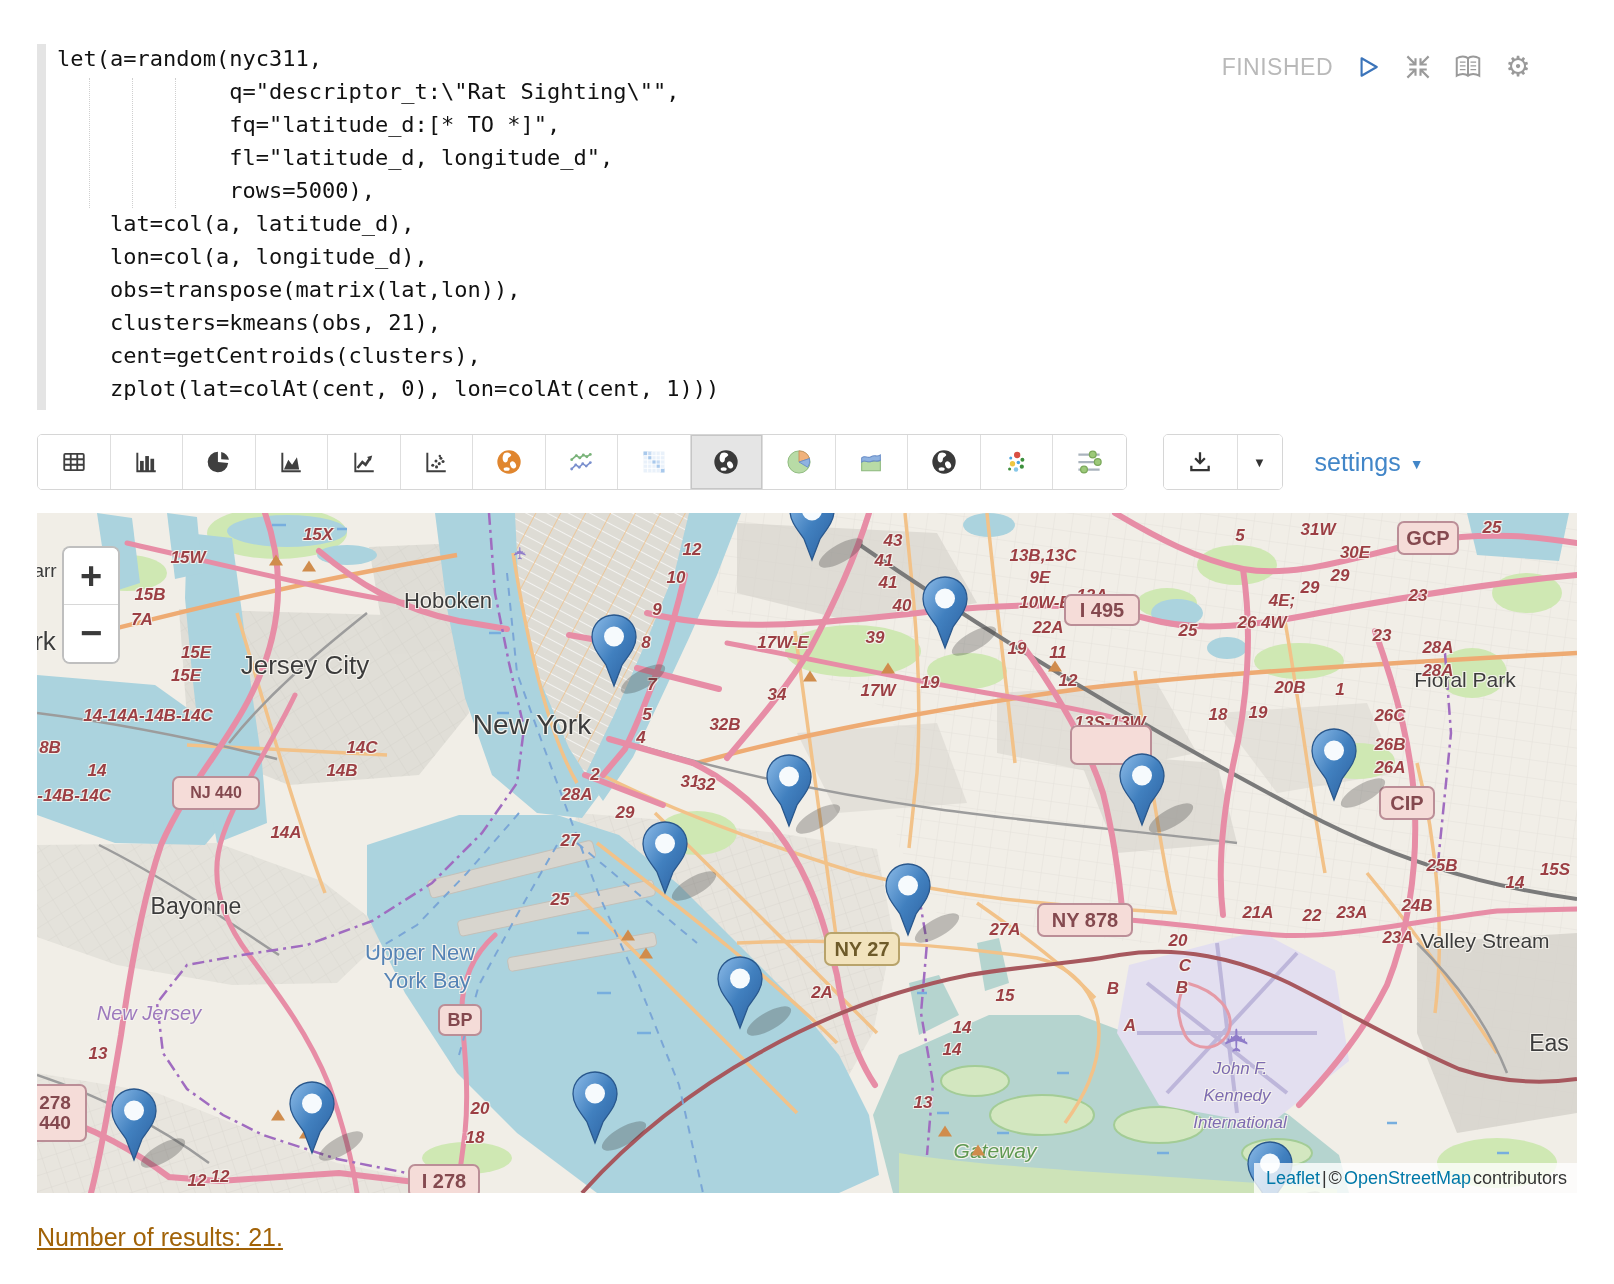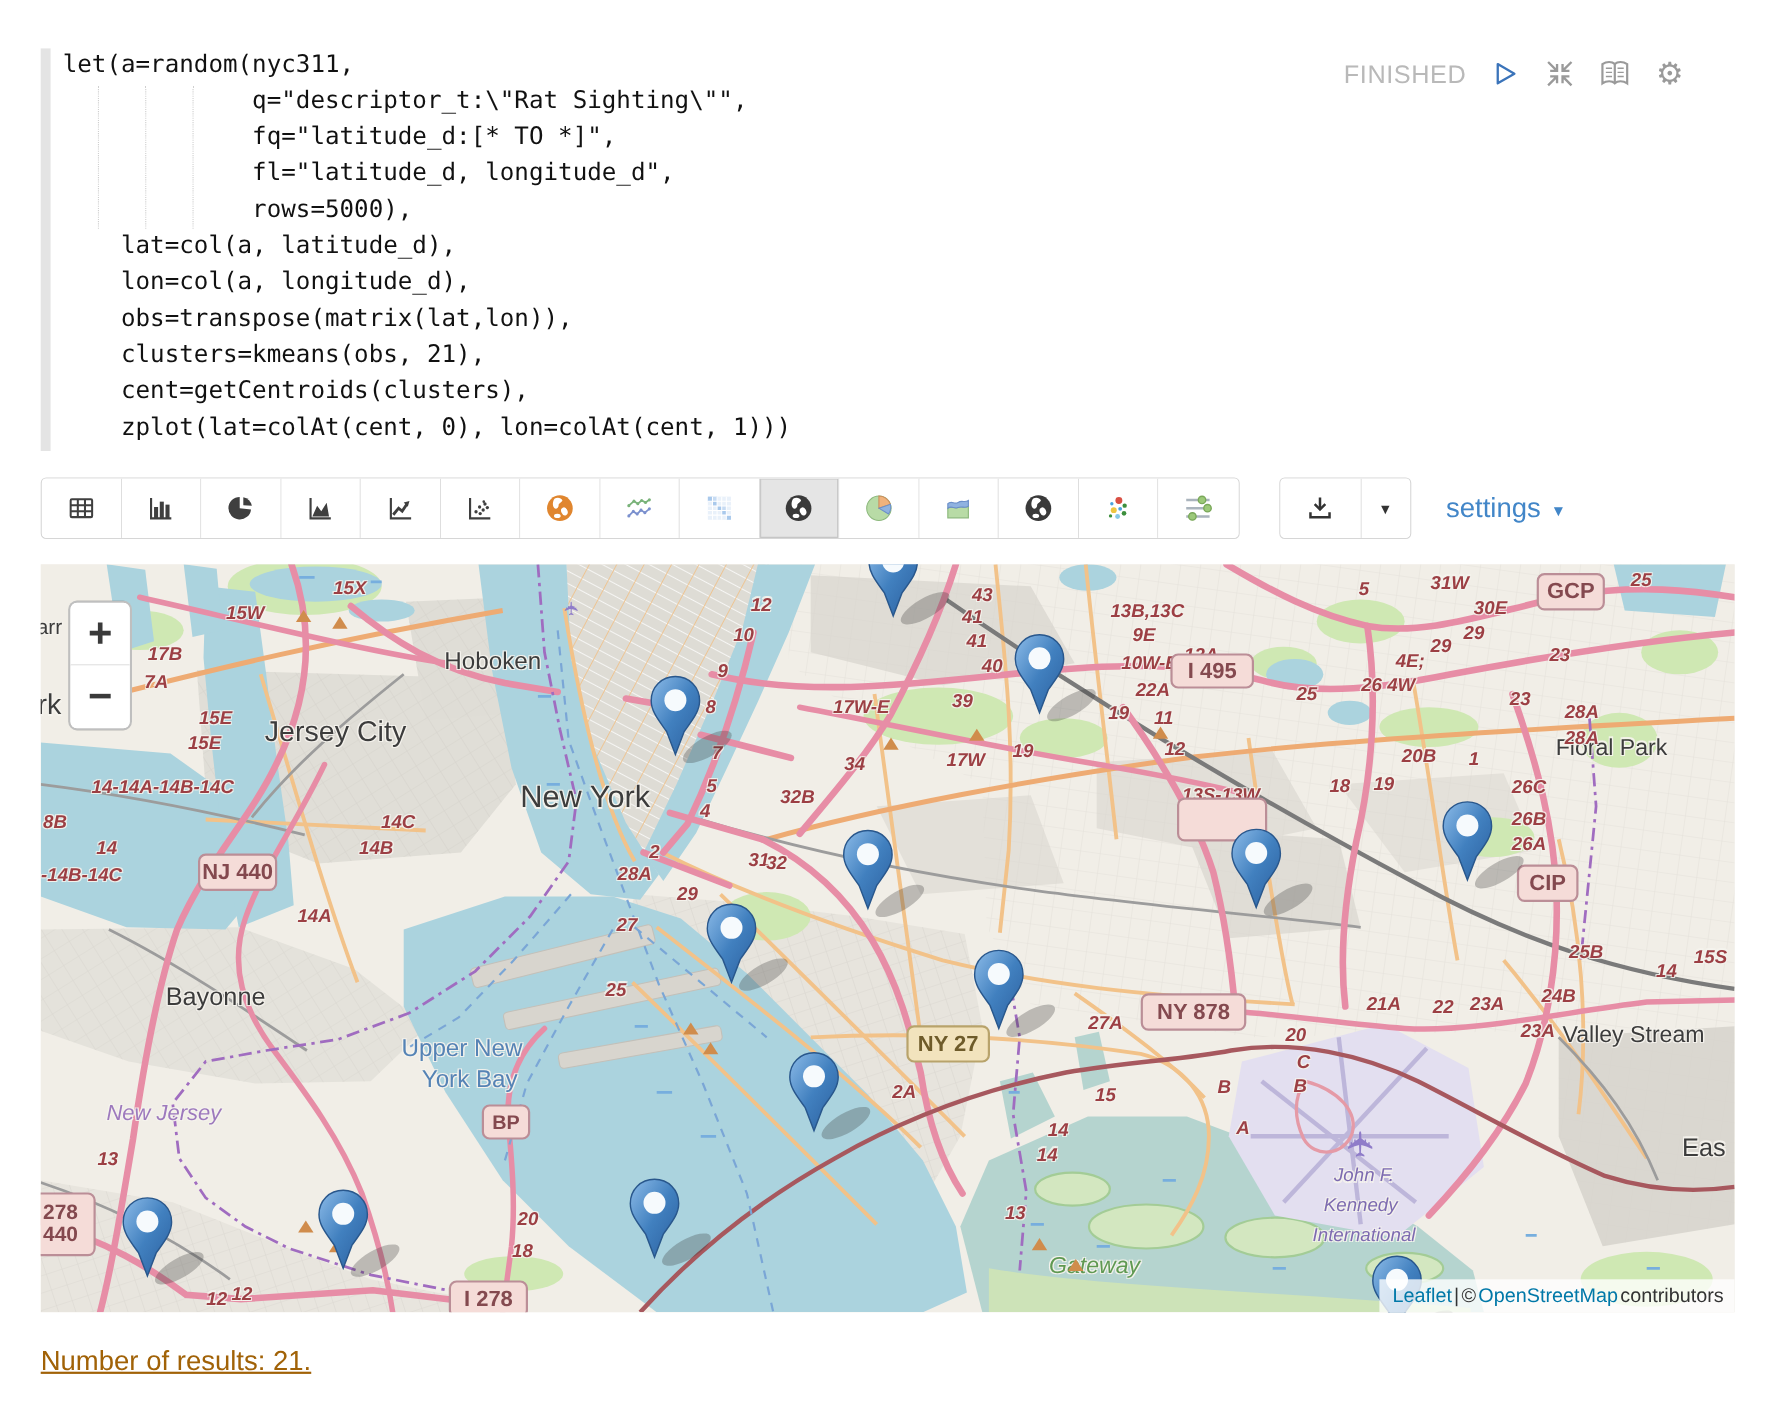--- a/index.html
+++ b/index.html
@@ -471,22 +471,22 @@
         <span class="map-label lbl-city" style="left: 8px; top: 58px; font-size: 19px;">arr</span>
         <span class="map-label lbl-city" style="left: 8px; top: 128px; font-size: 26px;">rk</span>
         <span class="map-label lbl-water" style="left: 383px; top: 440px; font-size: 22px;">Upper New</span>
         <span class="map-label lbl-water" style="left: 390px; top: 468px; font-size: 22px;">York Bay</span>
         <span class="map-label lbl-state" style="left: 112px; top: 500px; font-size: 20px;">New Jersey</span>
         <span class="map-label lbl-park" style="left: 958px; top: 638px; font-size: 21px;">Gateway</span>
         <span class="map-label lbl-airport" style="left: 1203px; top: 556px; font-size: 17px;">John F.</span>
         <span class="map-label lbl-airport" style="left: 1200px; top: 583px; font-size: 17px;">Kennedy</span>
         <span class="map-label lbl-airport" style="left: 1203px; top: 610px; font-size: 17px;">International</span>
         <span class="map-num" style="left: 281px; top: 22px;">15X</span>
-        <span class="map-num" style="left: 151px; top: 45px; margin-left: 35px;">15W</span>
-        <span class="map-num" style="left: 113px; top: 82px;">17B</span>
+        <span class="map-num" style="left: 151px; top: 45px;">15W</span>
+        <span class="map-num" style="left: 113px; top: 82px;">15B</span>
         <span class="map-num" style="left: 105px; top: 107px;">7A</span>
         <span class="map-num" style="left: 159px; top: 140px;">15E</span>
         <span class="map-num" style="left: 149px; top: 163px;">15E</span>
         <span class="map-num" style="left: 111px; top: 203px;">14-14A-14B-14C</span>
         <span class="map-num" style="left: 13px; top: 235px;">8B</span>
         <span class="map-num" style="left: 60px; top: 258px;">14</span>
         <span class="map-num" style="left: 31px; top: 283px;">A-14B-14C</span>
         <span class="map-num" style="left: 325px; top: 235px;">14C</span>
         <span class="map-num" style="left: 305px; top: 258px;">14B</span>
         <span class="map-num" style="left: 213px; top: 320px; margin-left: 36px;">14A</span>
@@ -562,21 +562,21 @@
         <span class="map-num" style="left: 443px; top: 596px;">20</span>
         <span class="map-num" style="left: 438px; top: 625px;">18</span>
         <span class="map-num" style="left: 1141px; top: 428px;">20</span>
         <span class="map-num" style="left: 1148px; top: 453px;">C</span>
         <span class="map-num" style="left: 1145px; top: 475px;">B</span>
         <span class="map-num" style="left: 1221px; top: 400px;">21A</span>
         <span class="map-num" style="left: 1275px; top: 403px;">22</span>
         <span class="map-num" style="left: 1315px; top: 400px;">23A</span>
         <span class="map-num" style="left: 1076px; top: 476px;">B</span>
         <span class="map-num" style="left: 1093px; top: 513px;">A</span>
-        <div class="shield pink" style="left: 179px; top: 280px; width: 72px; height: 34px; font-size: 20px;">
+        <div class="shield pink" style="left: 179px; top: 280px; width: 88px; height: 34px; font-size: 16px;">
           <span>NJ 440</span>
         </div>
         <div class="shield pink" style="left: 1065px; top: 97px; width: 76px; height: 32px; font-size: 20px;">
           <span>I 495</span>
         </div>
         <div class="shield pink" style="left: 1391px; top: 25px; width: 62px; height: 34px; font-size: 20px;">
           <span>GCP</span>
         </div>
         <div class="shield pink" style="left: 1370px; top: 290px; width: 56px; height: 34px; font-size: 20px;">
           <span>CIP</span>

